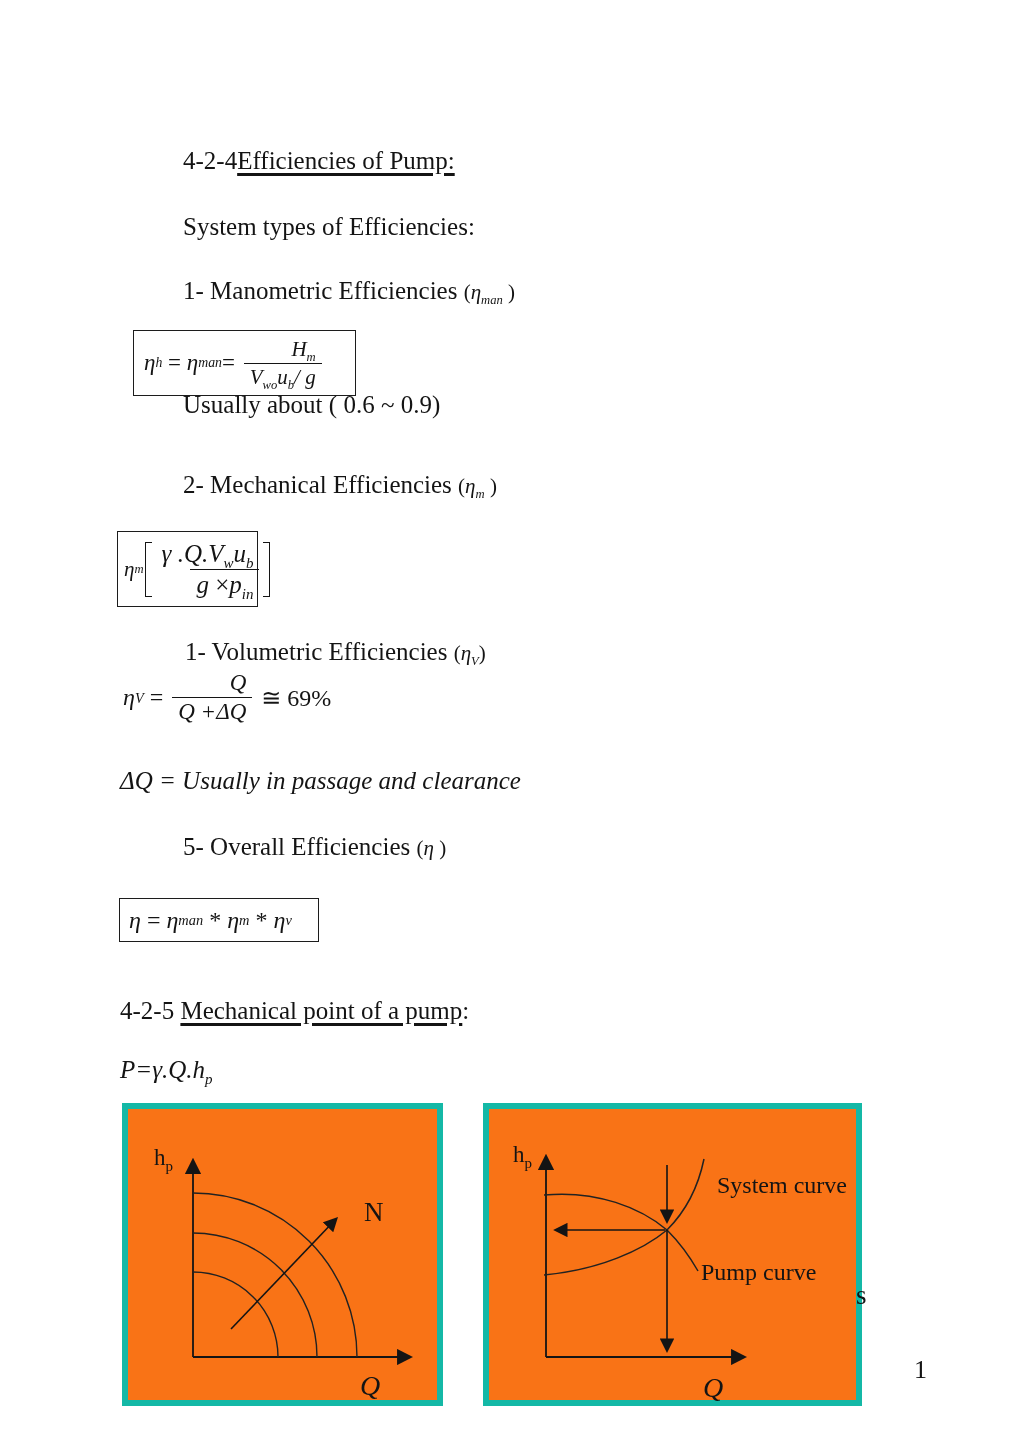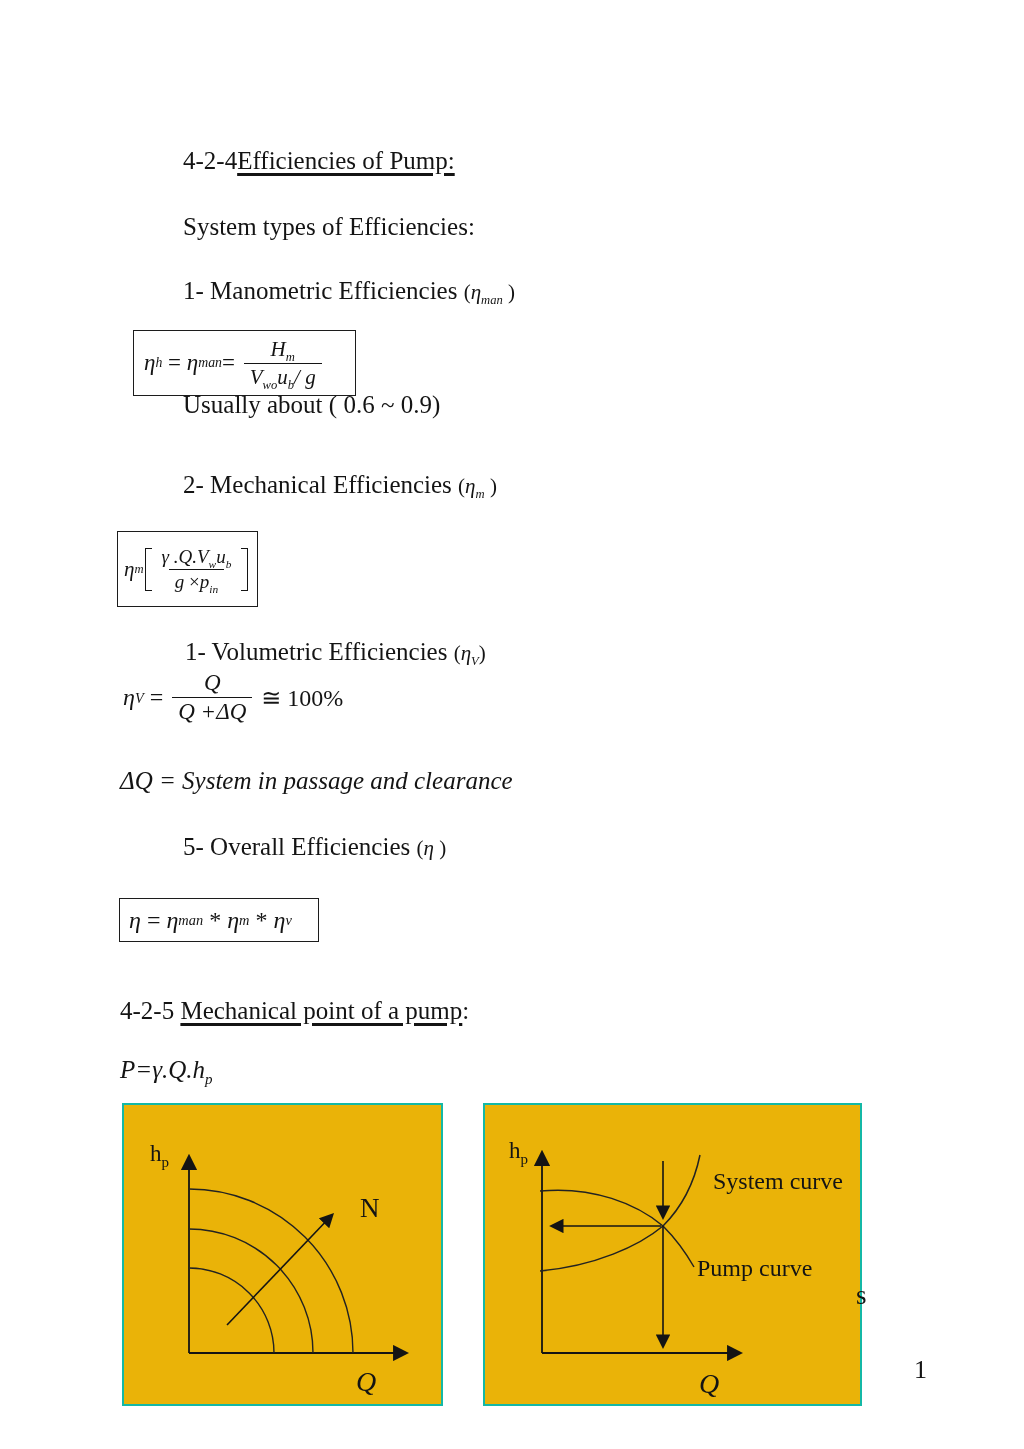--- a/index.html
+++ b/index.html
@@ -11,27 +11,27 @@
   .abs { position:absolute; }
   .body-text { font-size:25px; white-space:nowrap; line-height:1.2; }
   .bold { font-weight:normal; }
   .it { font-style:italic; }
   .ul { text-decoration:underline; text-decoration-thickness:2.5px; text-underline-offset:4px; }
   .paren { font-size:21px; }
   sub { font-size:60%; line-height:0; }
   .fbox { border:1.6px solid #1c1c1c; display:flex; align-items:center; background:#fff; }
   .formula { display:flex; align-items:center; font-size:23px; }
   .formula span { white-space:pre; }
-  .frac { display:inline-flex; flex-direction:column; align-items:center; margin:0 3px; }
+  .frac { display:inline-flex; flex-direction:column; align-items:flex-end; margin:0 3px; }
   .frac .num { padding:0 6px 1px 6px; display:inline-block; text-align:center; }
   .frac .den { border-top:1.6px solid #141414; padding:1px 6px 0 6px; display:inline-block; text-align:center; }
   .brk { align-self:stretch; width:7px; border:1.7px solid #141414; margin:2px 1px; }
   .brk.l { border-right:none; }
   .brk.r { border-left:none; }
-  .figure { border:2px solid #14b8a6; background:#eab308; }
+  .figure { border:6px solid #14b8a6; background:#f97316; }
   svg text { font-family:"Liberation Serif", serif; fill:#141414; }
 </style>
 </head>
 <body>
 
 <div class="abs body-text bold" style="left:183px; top:146px;">
   <span>4-2-4</span><span class="ul">Efficiencies of Pump:</span>
 </div>
 
 <div class="abs body-text" style="left:183px; top:212px;">System types of Efficiencies:</div>
@@ -59,44 +59,44 @@
 
 <div class="abs body-text" style="left:183px; top:470px;">
   <span>2- Mechanical Efficiencies </span><span class="paren"><span>(</span><span class="it">η</span><sub class="it">m</sub><span> )</span></span>
 </div>
 
 <div class="abs fbox" style="left:117px; top:531px; width:141px; height:76px; padding:0 6px;">
   <span class="formula it" style="font-size:21px;">
     <span>η</span>
       <sub>m</sub>
     <span class="brk l"></span>
-    <span class="frac" style="font-size:19px;">
+    <span class="frac" style="font-size:25px;">
       <span class="num"><span>γ</span><span> .Q.V</span><sub>w</sub><span>u</span><sub>b</sub></span>
       <span class="den"><span>g </span><span style="font-style:normal">×</span><span>p</span><sub>in</sub></span>
     </span>
     <span class="brk r"></span>
   </span>
 </div>
 
 <div class="abs body-text" style="left:185px; top:637px;">
   <span>1- Volumetric Efficiencies </span><span class="paren"><span>(</span><span class="it">η</span><sub class="it">V</sub><span>)</span></span>
 </div>
 
 <div class="abs formula it" style="left:123px; top:670px; font-size:24px;">
   <span>η</span>
     <sub>V</sub>
     <span style="font-style:normal"> = </span>
   <span class="frac" style="font-size:23px;">
     <span class="num"><span>Q</span></span>
     <span class="den"><span>Q +ΔQ</span></span>
   </span>
-  <span style="font-style:normal"> ≅ 100%</span>
+  <span style="font-style:normal"> ≅ 69%</span>
 </div>
 
-<div class="abs body-text it" style="left:120px; top:766px;">ΔQ = System in passage and clearance</div>
+<div class="abs body-text it" style="left:120px; top:766px;">ΔQ = Usually in passage and clearance</div>
 
 <div class="abs body-text" style="left:183px; top:832px;">
   <span>5- Overall Efficiencies </span><span class="paren"><span>(</span><span class="it">η</span><span> )</span></span>
 </div>
 
 <div class="abs fbox" style="left:119px; top:898px; width:200px; height:44px; padding:0 9px;">
   <span class="formula it" style="font-size:24px;">
     <span>η</span>
       <span style="font-style:normal"> = </span>
       <span>η</span>

